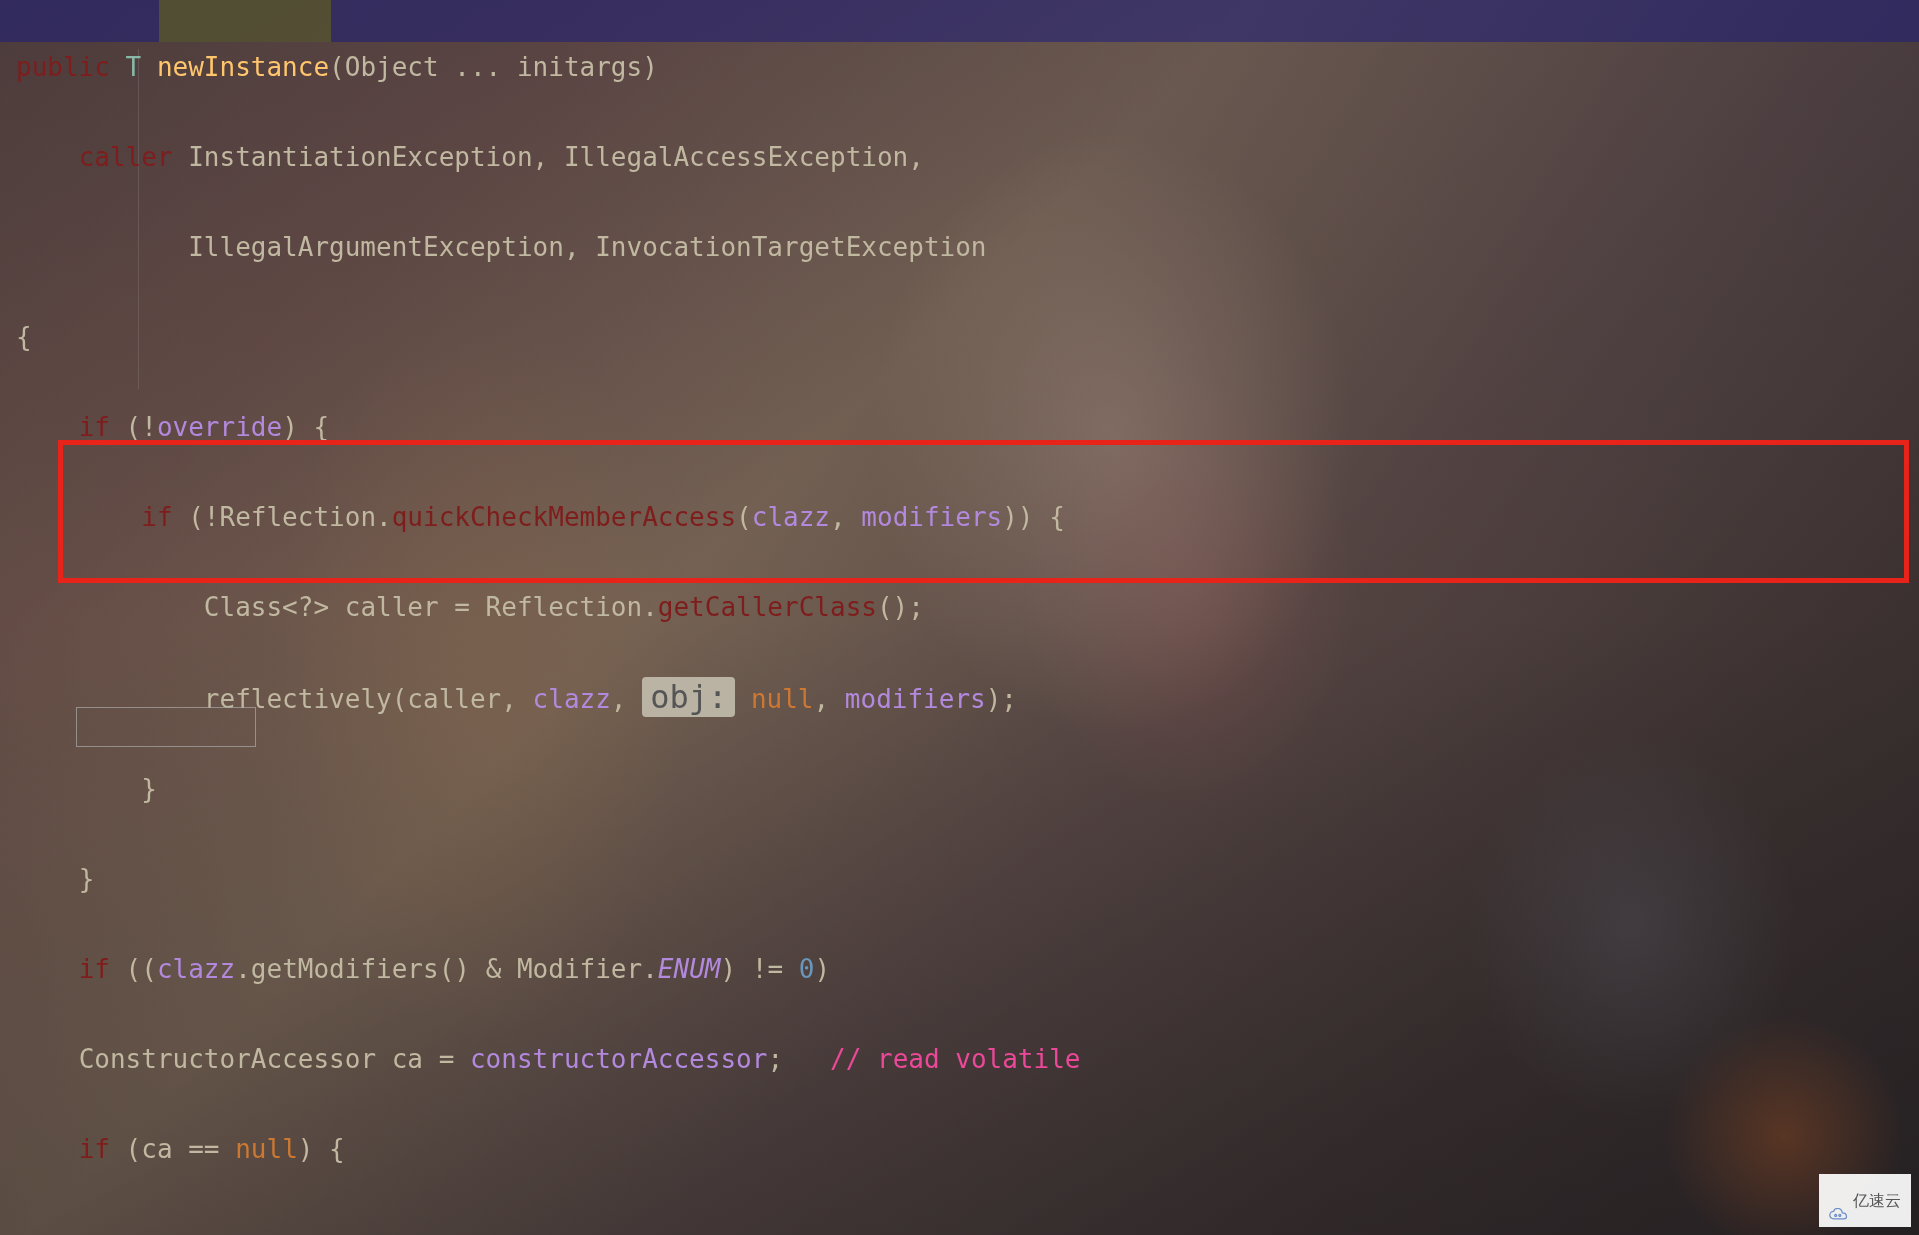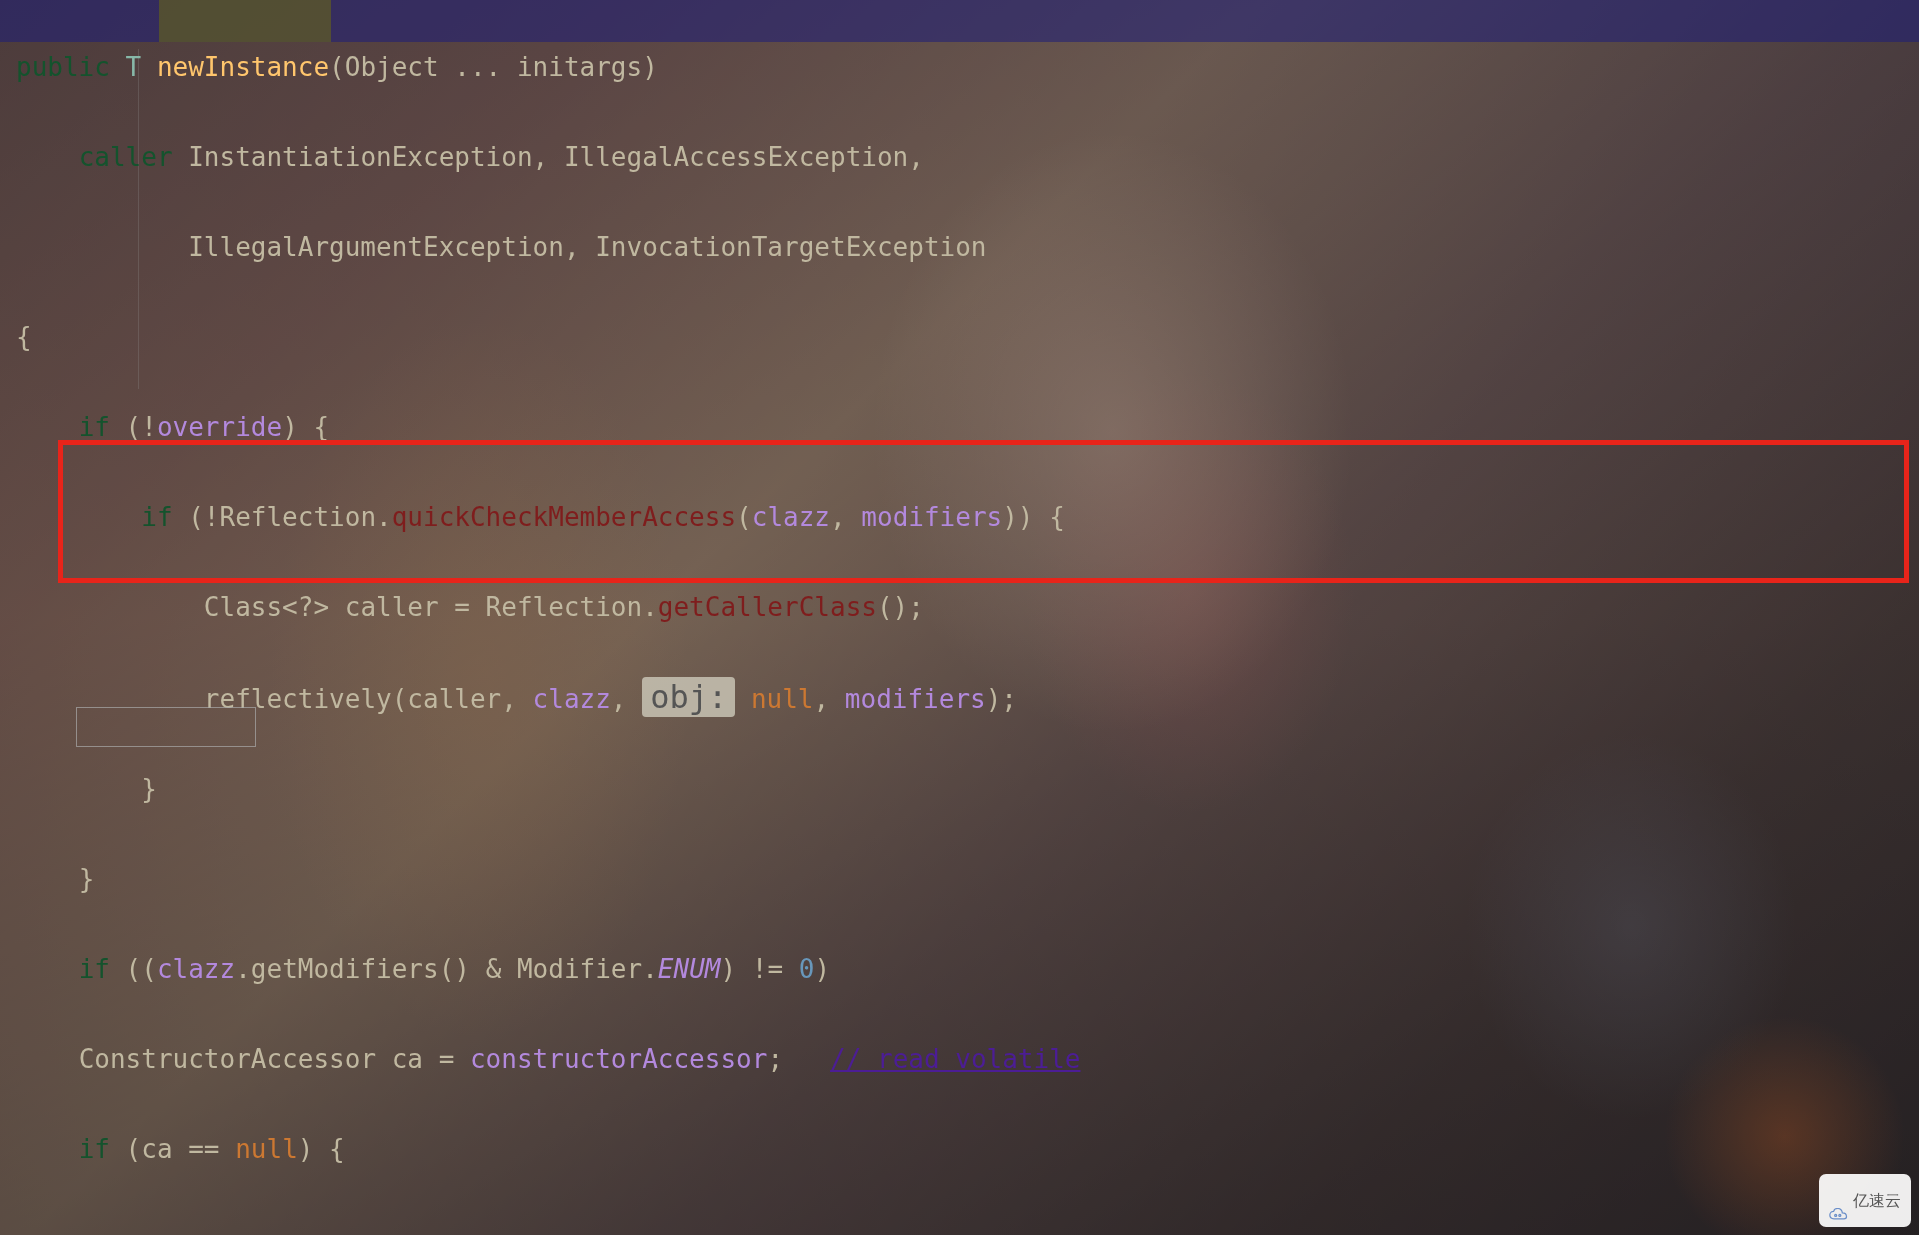--- a/index.html
+++ b/index.html
@@ -87,29 +87,29 @@
     pointer-events: none;
   }
 
   .line {
     display: block;
     position: relative;
     z-index: 2;
     padding-left: 16px;
   }
 
-  .kw { color: #14532d; }
+  .kw { color: #7f1d1d; }
   .method { color: #ffc66d; margin-top: 8px; }
   .ident { color: #c0b8a0; }
   .purple { color: #b389dd; text-align: right; }
   .italic-method { color: #7f1d1d; }
   .enum-const { color: #b389dd; font-style: italic; }
   .string { color: #6a8759; }
   .num { color: #6897bb; }
-  .comment { color: #4c1d95; text-decoration: underline; }
+  .comment { color: #ec4899; }
   .param-hint {
     background: rgba(200, 195, 180, 0.85);
     color: #555;
     padding: 1px 8px;
     border-radius: 4px;
     font-size: 32px;
     font-style: normal;
   }
   .null-kw { color: #cc7832; }
   .punct { color: #c0b8a0; }
@@ -124,21 +124,21 @@
     background: rgba(150,150,150,0.25);
     z-index: 1;
   }
 
   .watermark {
     position: absolute;
     bottom: 8px;
     right: 8px;
     background: rgba(255,255,255,0.92);
     padding: 4px 10px;
-    border-radius: 7px;
+    border-radius: 0;
     font-size: 16px;
     color: #555;
     font-family: Liberation Serif, serif;
     z-index: 10;
     display: flex;
     align-items: center;
     gap: 4px;
   }
   .watermark-icon {
     width: 20px;

